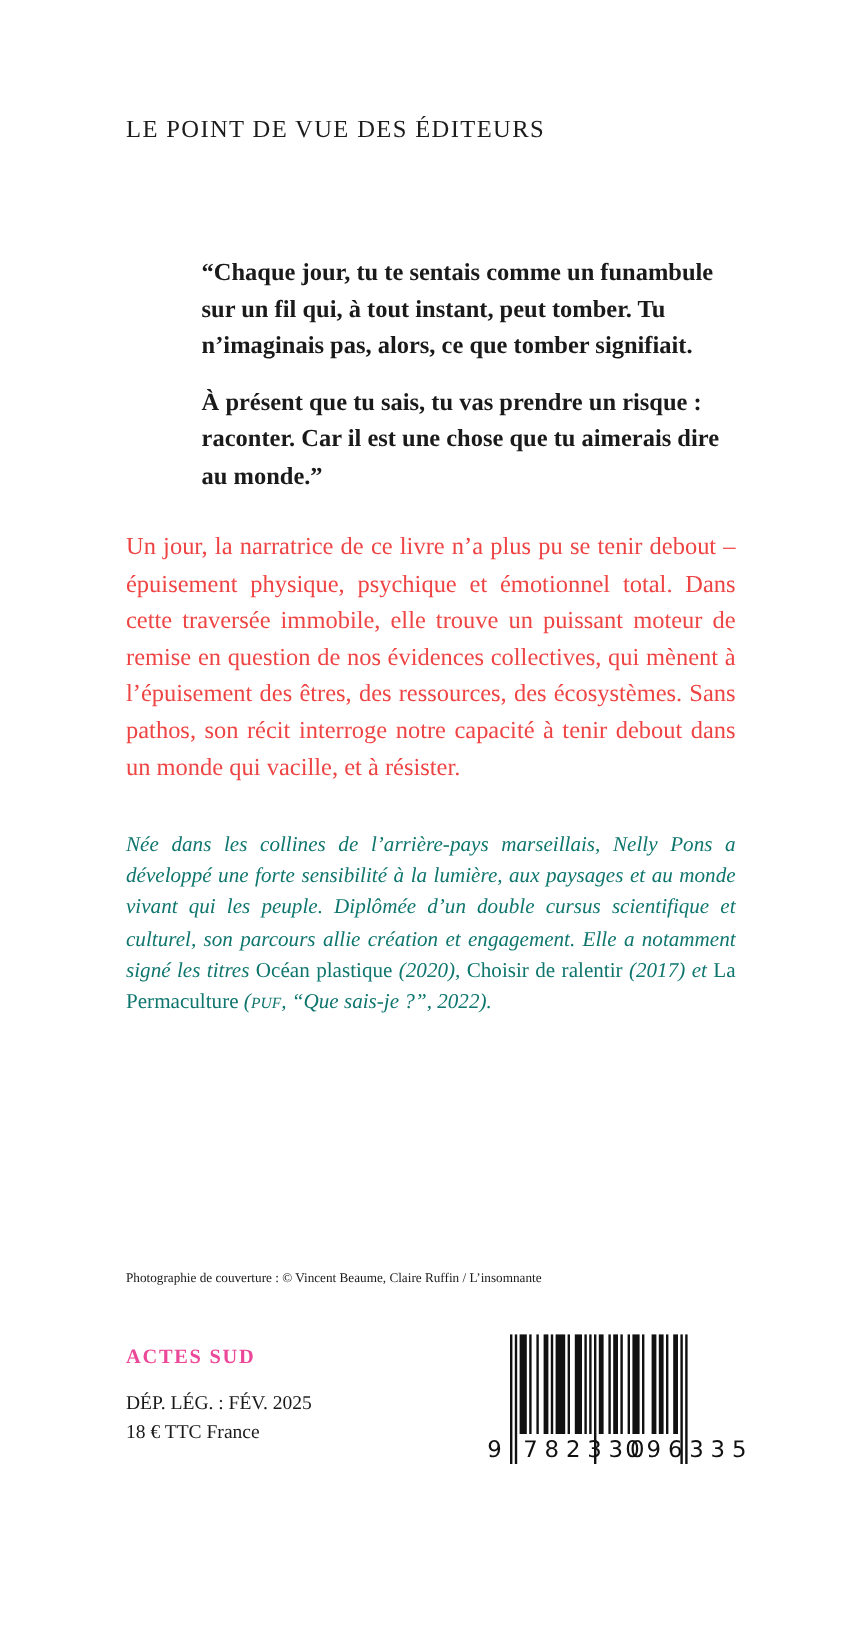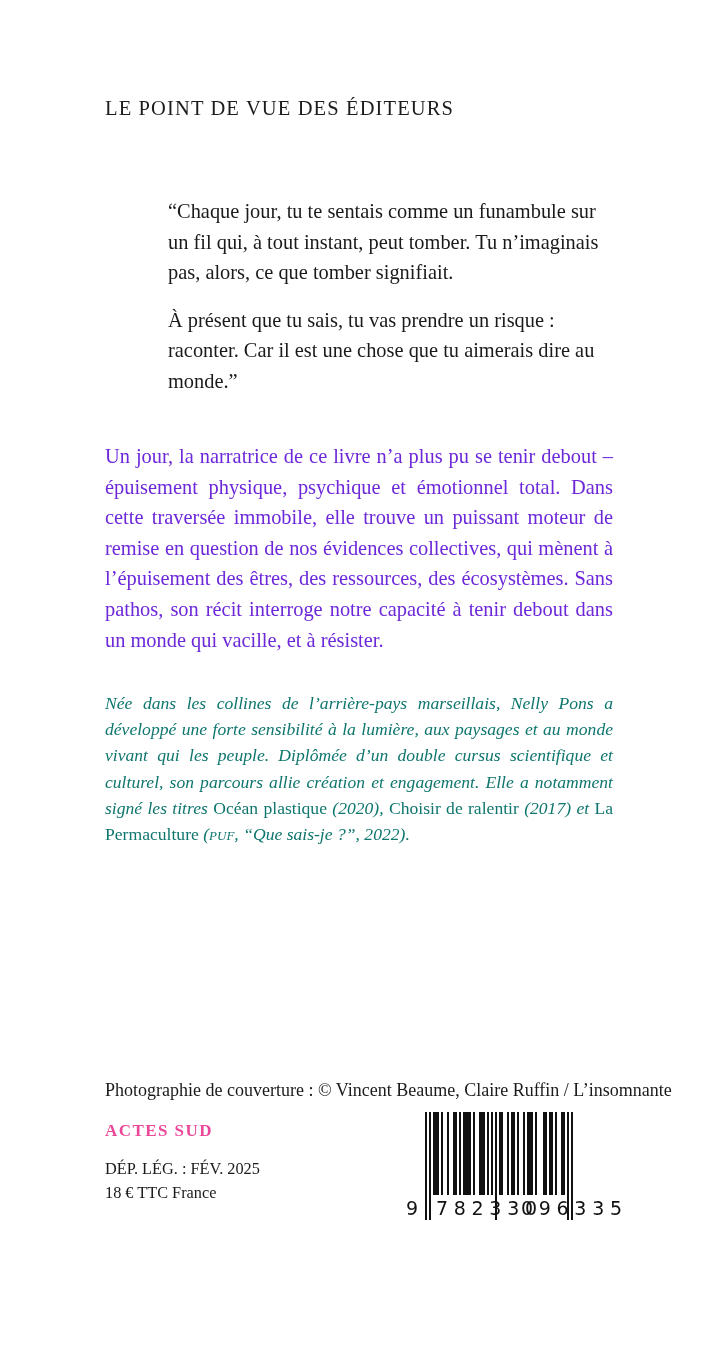--- a/index.html
+++ b/index.html
@@ -29,22 +29,23 @@
     font-size: 20.5px;
     letter-spacing: 0.055em;
     color: #1c1c1c;
     white-space: nowrap;
   }
 
   
   .quote-block {
     position: absolute;
     left: 168px;
-    top: 196px;
+    top: 212px;
     width: 448px;
+    font-weight: bold;
   }
   .quote-para {
     margin: 0;
     font-size: 20.4px;
     line-height: 30.5px;
     text-align: left;
     color: #1a1a1a;
   }
   .quote-para + .quote-para {
     margin-top: 17px;
@@ -54,21 +55,21 @@
   .blurb {
     position: absolute;
     left: 105px;
     top: 441px;
     width: 508px;
     margin: 0;
     font-size: 20.4px;
     line-height: 30.6px;
     text-align: justify;
     text-justify: inter-word;
-    color: #6d28d9;
+    color: #ef4444;
     hyphens: none;
   }
 
   
   .bio {
     position: absolute;
     left: 105px;
     top: 690px;
     width: 508px;
     margin: 0;
@@ -85,22 +86,22 @@
   .bio .smallcaps {
     font-variant: small-caps;
     font-style: italic;
     font-size: 1.02em;
   }
 
   
   .photo-credit {
     position: absolute;
     left: 105px;
-    top: 1082px;
-    font-size: 18px;
+    top: 1057px;
+    font-size: 11px;
     line-height: 16px;
     color: #1a1a1a;
     white-space: nowrap;
   }
 
   
   .publisher {
     position: absolute;
     left: 105px;
     top: 1122px;

